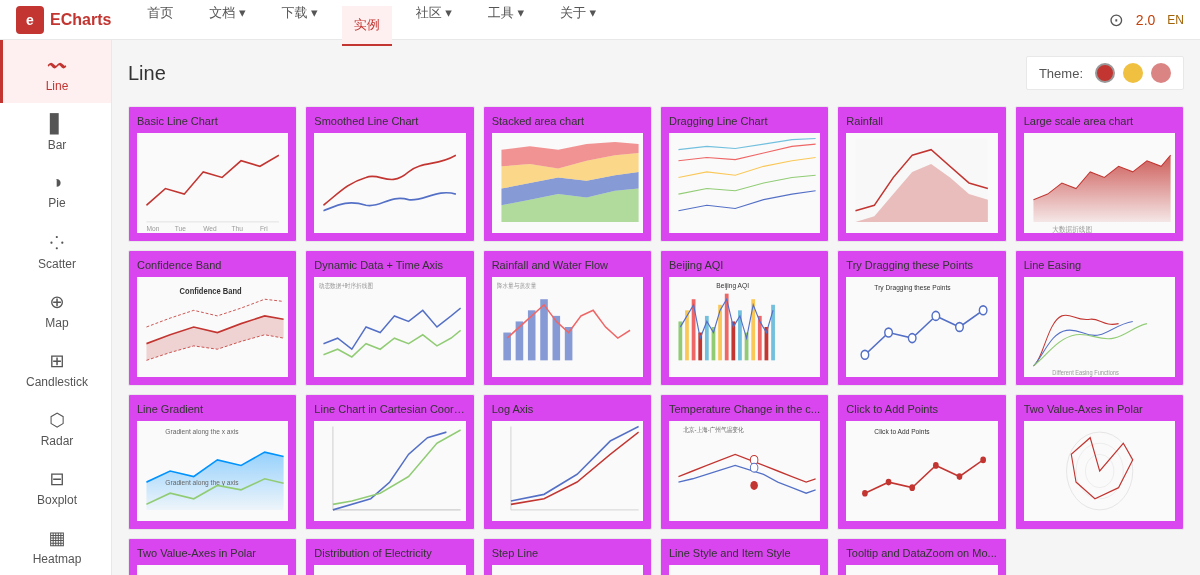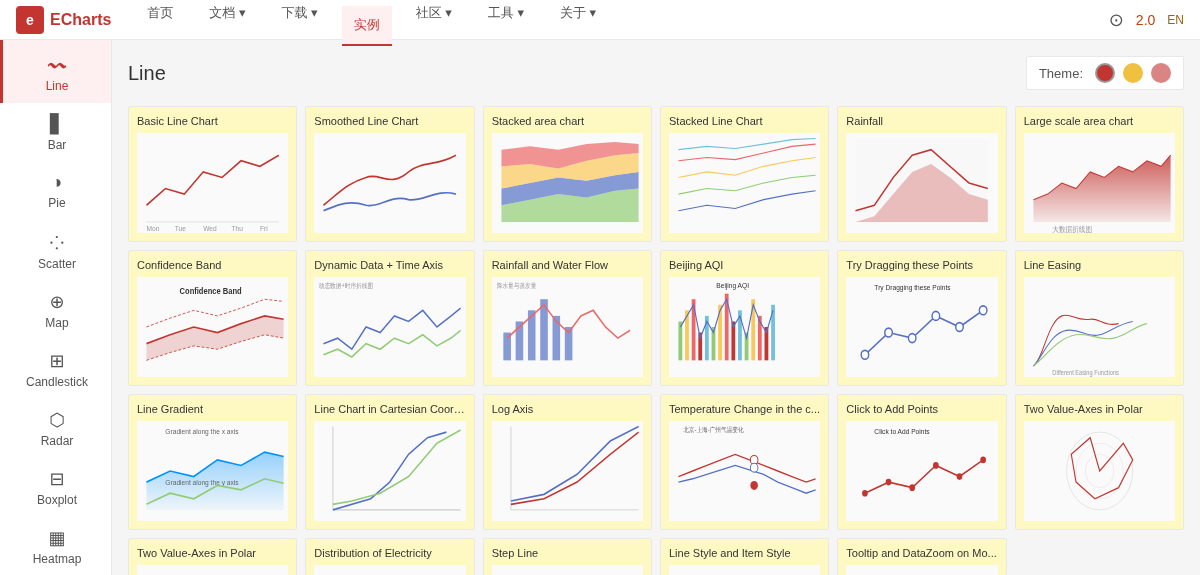--- a/index.html
+++ b/index.html
@@ -88,21 +88,21 @@
     }
     .theme-dot.active { border-color: #999; }
 
     
     .chart-grid {
       display: grid;
       grid-template-columns: repeat(6, 1fr);
       gap: 8px;
     }
     .chart-card {
-      background: #fef9c3;
+      background: #d946ef;
       border: 1px solid #e8e8e8;
       border-radius: 2px;
       padding: 8px;
       cursor: pointer;
       overflow: hidden;
     }
     .chart-card-title {
       font-size: 11px; color: #333; margin-bottom: 6px;
       white-space: nowrap; overflow: hidden; text-overflow: ellipsis;
     }
@@ -222,21 +222,21 @@
         <svg class="preview" viewBox="0 0 160 90" preserveAspectRatio="none">
           <polygon points="10,80 10,65 40,60 70,55 100,58 130,52 155,50 155,80" fill="#91cc75" fill-opacity="0.7"></polygon>
           <polygon points="10,65 10,50 40,45 70,40 100,43 130,38 155,35 155,50 130,52 100,58 70,55 40,60" fill="#5470c6" fill-opacity="0.7"></polygon>
           <polygon points="10,50 10,30 40,28 70,32 100,25 130,20 155,18 155,35 130,38 100,43 70,40 40,45" fill="#fac858" fill-opacity="0.7"></polygon>
           <polygon points="10,30 10,15 40,12 70,15 100,10 130,8 155,10 155,18 130,20 100,25 70,32 40,28" fill="#ee6666" fill-opacity="0.7"></polygon>
         </svg>
       </div>
     </div>
 
     <div class="chart-card">
-      <div class="chart-card-title">Stacked Line Chart</div>
+      <div class="chart-card-title">Dragging Line Chart</div>
       <div class="chart-preview">
         <svg class="preview" viewBox="0 0 160 90" preserveAspectRatio="none">
           <polyline points="10,70 40,65 70,68 100,60 130,55 155,52" fill="none" stroke="#5470c6" stroke-width="1"></polyline>
           <polyline points="10,55 40,50 70,52 100,45 130,40 155,38" fill="none" stroke="#91cc75" stroke-width="1"></polyline>
           <polyline points="10,40 40,35 70,38 100,30 130,25 155,22" fill="none" stroke="#fac858" stroke-width="1"></polyline>
           <polyline points="10,25 40,22 70,24 100,18 130,12 155,10" fill="none" stroke="#ee6666" stroke-width="1"></polyline>
           <polyline points="10,15 40,12 70,14 100,10 130,6 155,5" fill="none" stroke="#73c0de" stroke-width="1"></polyline>
         </svg>
       </div>
     </div>

